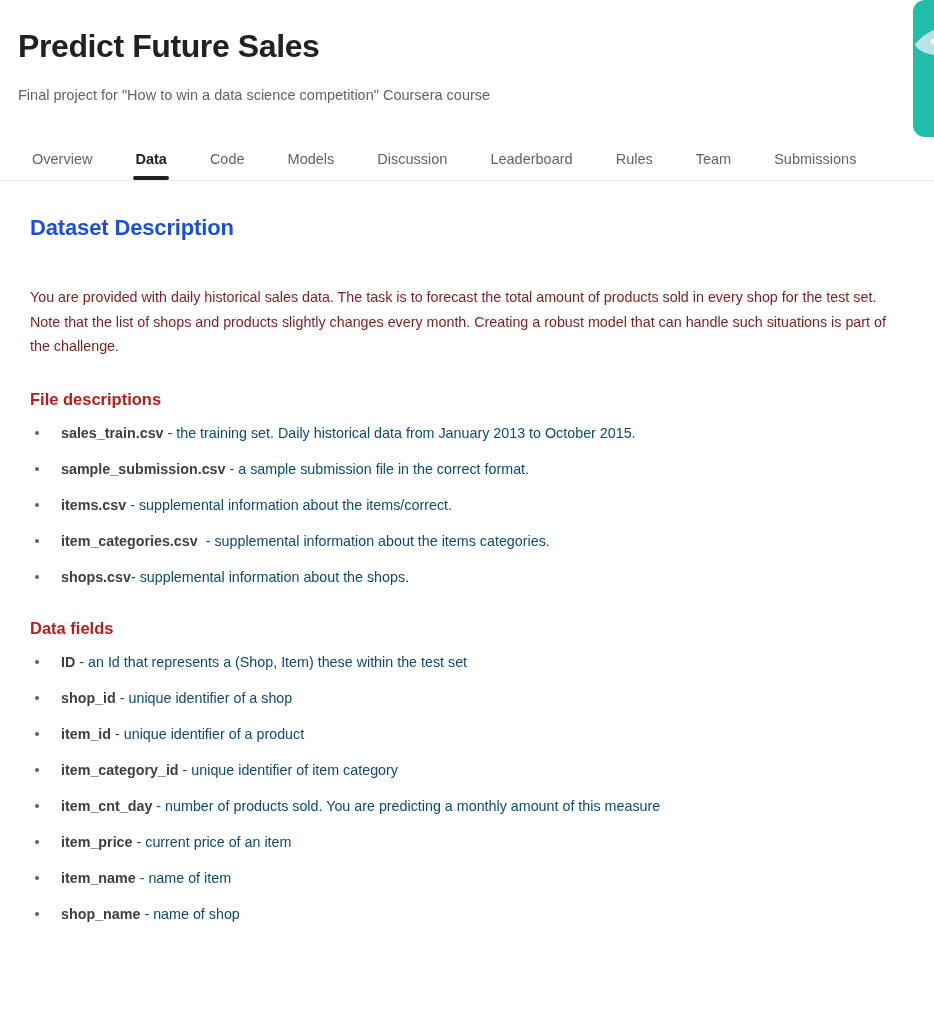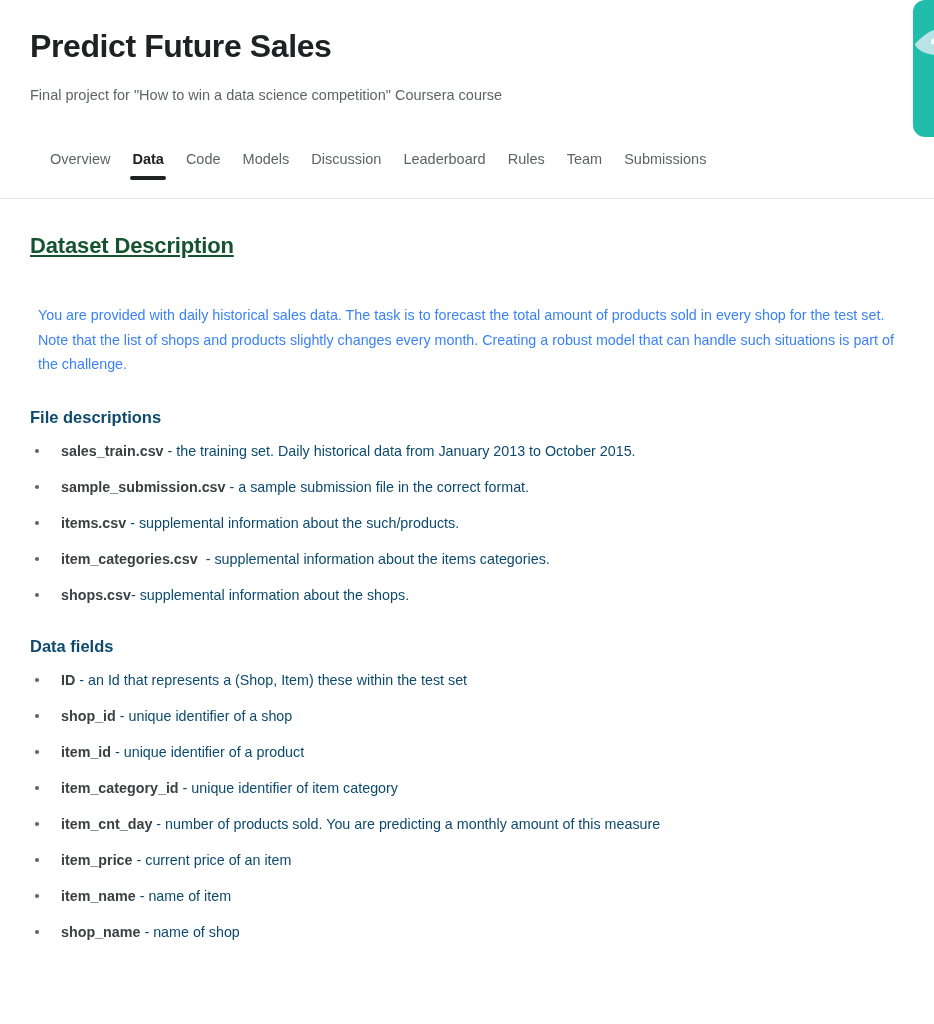--- a/index.html
+++ b/index.html
@@ -21,21 +21,21 @@
   .page {
     position: relative;
     width: 934px;
     height: 1024px;
     background: #ffffff;
   }
 
   
   .header {
     position: relative;
-    padding: 28px 30px 0 30px;
+    padding: 28px 30px 0 18px;
   }
   .comp-title {
     font-size: 32px;
     font-weight: 800;
     letter-spacing: -0.4px;
     color: #202124;
     line-height: 1.18;
     margin: 0;
   }
   .comp-subtitle {
@@ -61,24 +61,24 @@
 
   
   .tabs-wrap {
     position: relative;
     margin-top: 46px;
     border-bottom: 1px solid #e8eaed;
   }
   .tabs {
     display: flex;
     align-items: flex-end;
-    gap: 18px;
+    gap: 39px;
     padding: 0 30px;
     list-style: none;
-    margin: 18px;
+    margin: 0;
   }
   .tab {
     position: relative;
     font-size: 14.5px;
     color: #5f6368;
     padding: 0 2px 13px 2px;
     cursor: pointer;
     white-space: nowrap;
   }
   .tab.active {
@@ -96,36 +96,35 @@
     border-radius: 2px;
   }
 
   
   .content {
     padding: 34px 30px 0 30px;
   }
   .section-title {
     font-size: 22px;
     font-weight: 800;
-    color: #14532d;
+    color: #1d4ed8;
     letter-spacing: -0.15px;
     margin: 0 0 44px 0;
-    text-decoration: underline;
   }
   .intro {
     font-size: 14.3px;
     line-height: 1.72;
-    color: #3b82f6;
-    margin: 8px;
+    color: #7f1d1d;
+    margin: 0;
     max-width: 894px;
   }
   .sub-heading {
     font-size: 16.5px;
     font-weight: 700;
-    color: #0c4a6e;
+    color: #b91c1c;
     margin: 31px 0 0 0;
   }
 
   ul.items {
     list-style: none;
     margin: 14px 0 0 0;
     padding: 0;
   }
   ul.items li {
     position: relative;
@@ -200,21 +199,21 @@
 
     <h2 class="section-title">Dataset Description</h2>
 
     <p class="intro">You are provided with daily historical sales data. The task is to forecast the total amount of products sold in every shop for the test set. Note that the list of shops and products slightly changes every month. Creating a robust model that can handle such situations is part of the challenge.</p>
 
     <h3 class="sub-heading">File descriptions</h3>
 
     <ul class="items files-list">
       <li><span class="key">sales_train.csv</span><span class="desc"> - the training set. Daily historical data from January 2013 to October 2015.</span></li>
       <li><span class="key">sample_submission.csv</span><span class="desc"> - a sample submission file in the correct format.</span></li>
-      <li><span class="key">items.csv</span><span class="desc"> - supplemental information about the such/products.</span></li>
+      <li><span class="key">items.csv</span><span class="desc"> - supplemental information about the items/correct.</span></li>
       <li><span class="key">item_categories.csv</span><span class="desc">  - supplemental information about the items categories.</span></li>
       <li><span class="key">shops.csv</span><span class="desc">- supplemental information about the shops.</span></li>
     </ul>
 
     <h3 class="sub-heading">Data fields</h3>
 
     <ul class="items fields-list">
       <li><span class="key">ID</span><span class="desc"> - an Id that represents a (Shop, Item) these within the test set</span></li>
       <li><span class="key">shop_id</span><span class="desc"> - unique identifier of a shop</span></li>
       <li><span class="key">item_id</span><span class="desc"> - unique identifier of a product</span></li>

